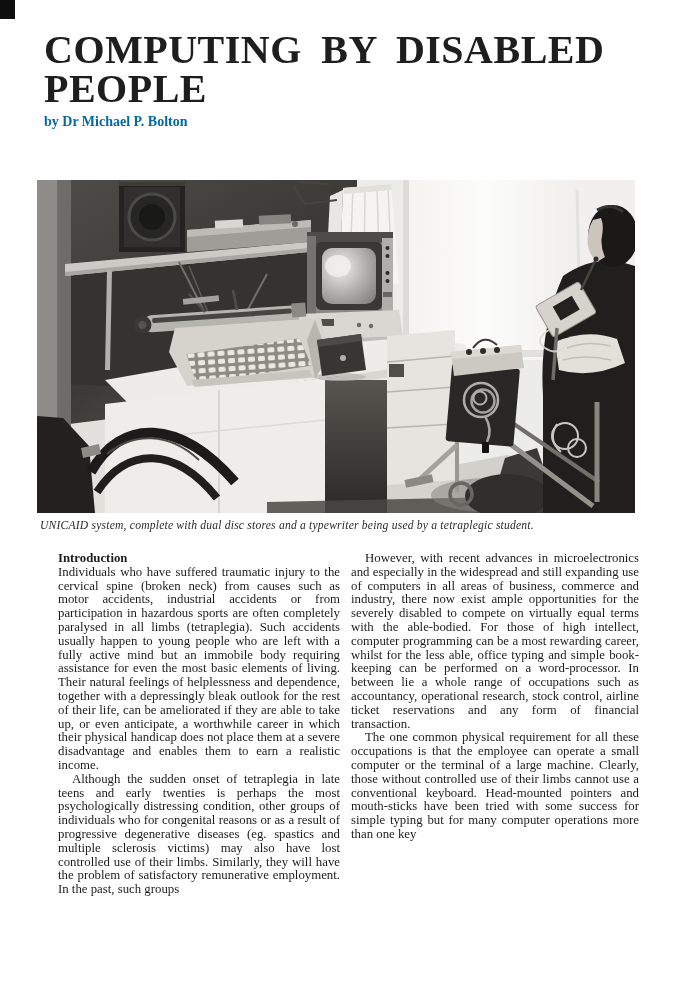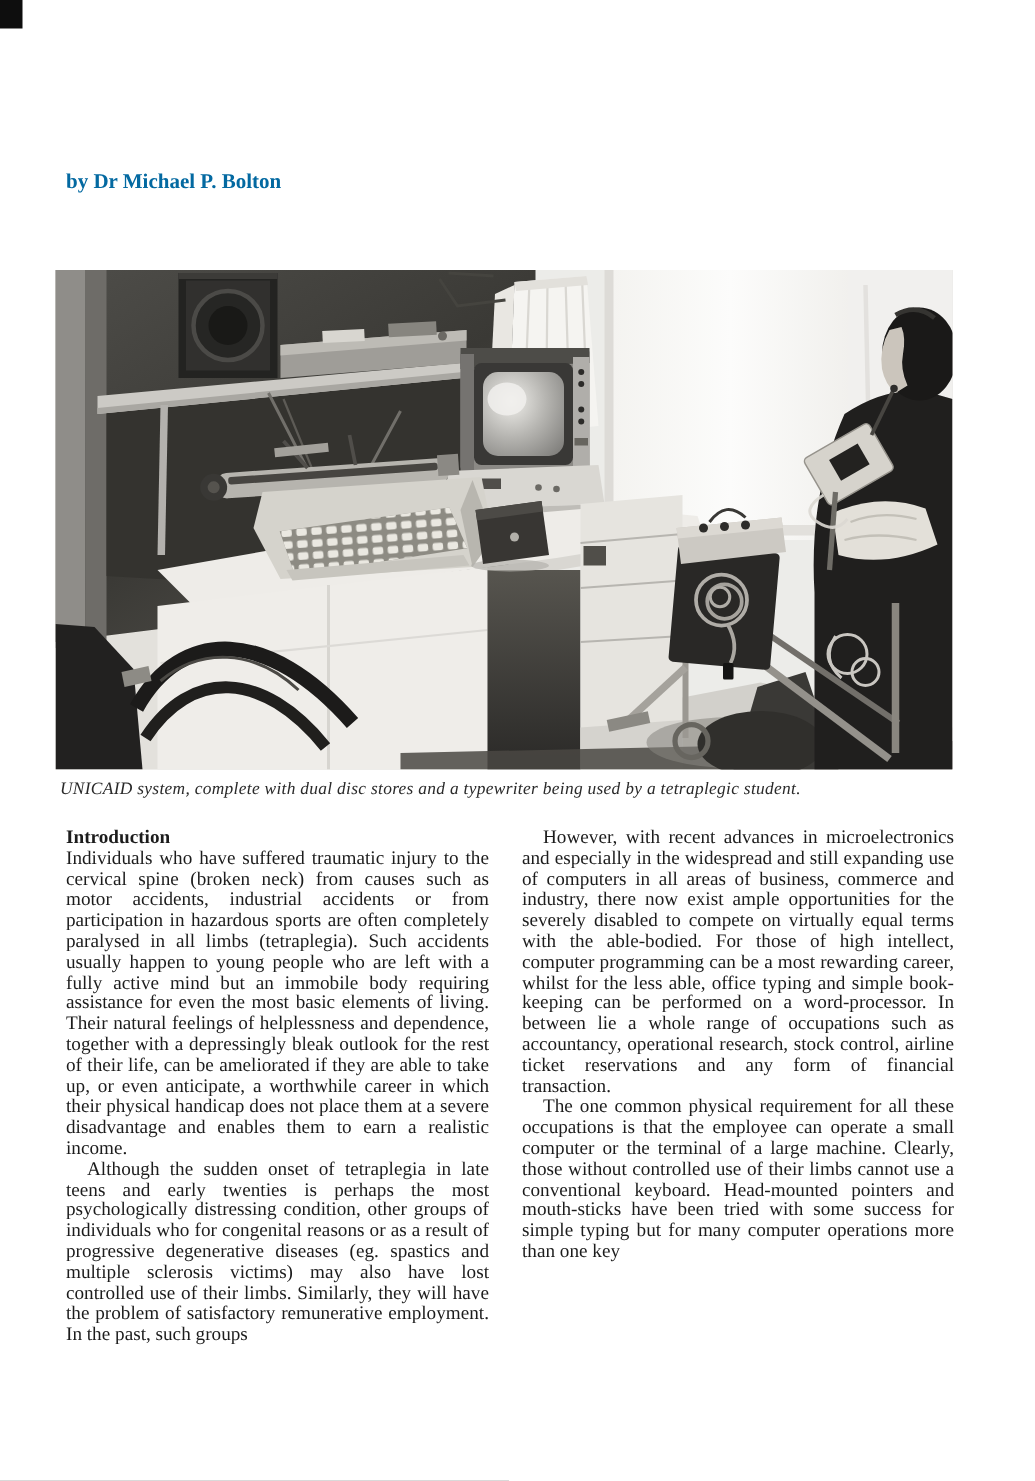--- a/index.html
+++ b/index.html
@@ -6,36 +6,37 @@
   body{background:#9a9a9a;font-family:"Liberation Serif","DejaVu Serif",serif;}
   .page{position:relative;width:690px;height:987px;background:#ffffff;overflow:hidden;color:#1d1d1d;}
   .corner-mark{position:absolute;left:0;top:0;width:15px;height:19px;background:#0e0e0e;}
   .title{position:absolute;left:44px;top:30px;width:575px;margin:0;
          font-size:40px;line-height:39px;font-weight:700;letter-spacing:0.5px;word-spacing:9px;color:#1e1e1e;}
   .byline{position:absolute;left:44px;top:114px;margin:0;font-size:14px;font-weight:700;color:#0369a1;}
   .photo{position:absolute;left:37px;top:180px;width:598px;height:333px;margin:0;background:#e6e4df;}
   .photo svg{display:block;}
   .caption{position:absolute;left:40px;top:519px;width:600px;margin:0;
            font-style:italic;font-size:11.6px;color:#2a2a2a;letter-spacing:0.2px;}
-  .columns{position:absolute;left:44px;top:552px;width:595px;display:flex;gap:22px;}
+  .columns{position:absolute;left:58px;top:552px;width:595px;display:flex;gap:11px;}
   .col{font-size:12.8px;line-height:13.8px;text-align:justify;color:#1c1c1c;}
   .col-left{width:282px;}
   .col-right{width:288px;}
   .col h2{margin:0;font-size:12.8px;line-height:13.8px;font-weight:700;text-align:left;}
   .col p{margin:0;}
   .col p.indent{text-indent:14px;}
   .footer{position:absolute;left:345px;top:928px;width:283px;display:flex;
           justify-content:space-between;font-size:15px;font-weight:700;color:#1a1a1a;}
 </style>
 </head>
 <body>
 
 <div class="page">
   <div class="corner-mark"></div>
 
+  <h1 class="title">COMPUTING BY DISABLED PEOPLE</h1>
   <p class="byline">by Dr Michael P. Bolton</p>
 
   <figure class="photo">
     <svg viewBox="0 0 598 333" width="598" height="333">
       <defs>
         <linearGradient id="wallG" x1="0" y1="0" x2="0.8" y2="1">
           <stop offset="0" stop-color="#4e4d49"></stop>
             <stop offset="0.55" stop-color="#3a3935"></stop>
             <stop offset="1" stop-color="#55534e"></stop>
         </linearGradient>

